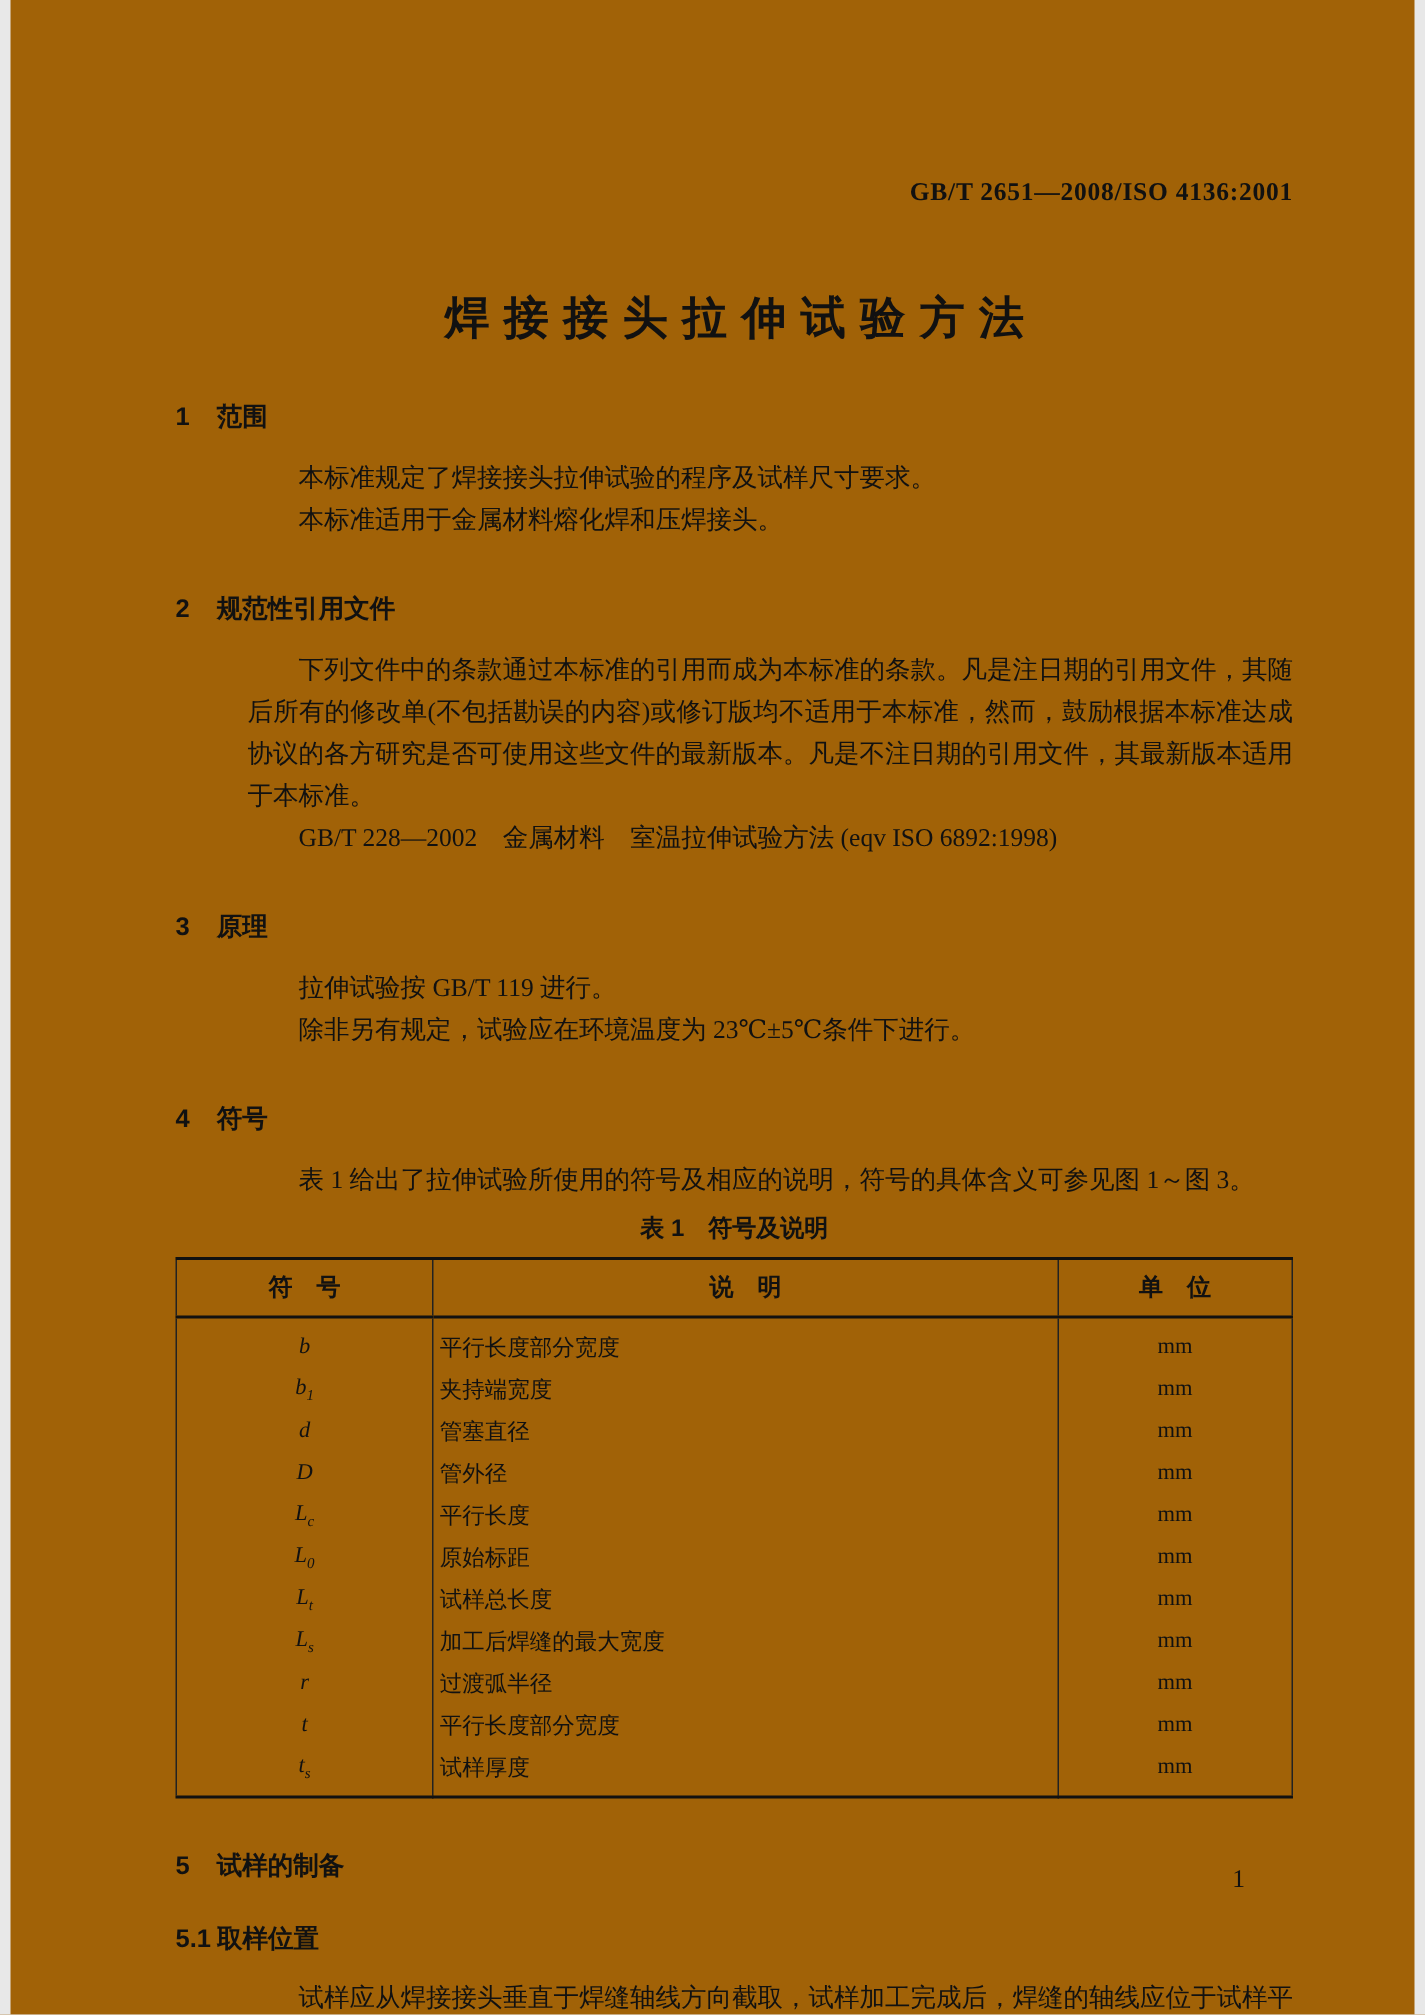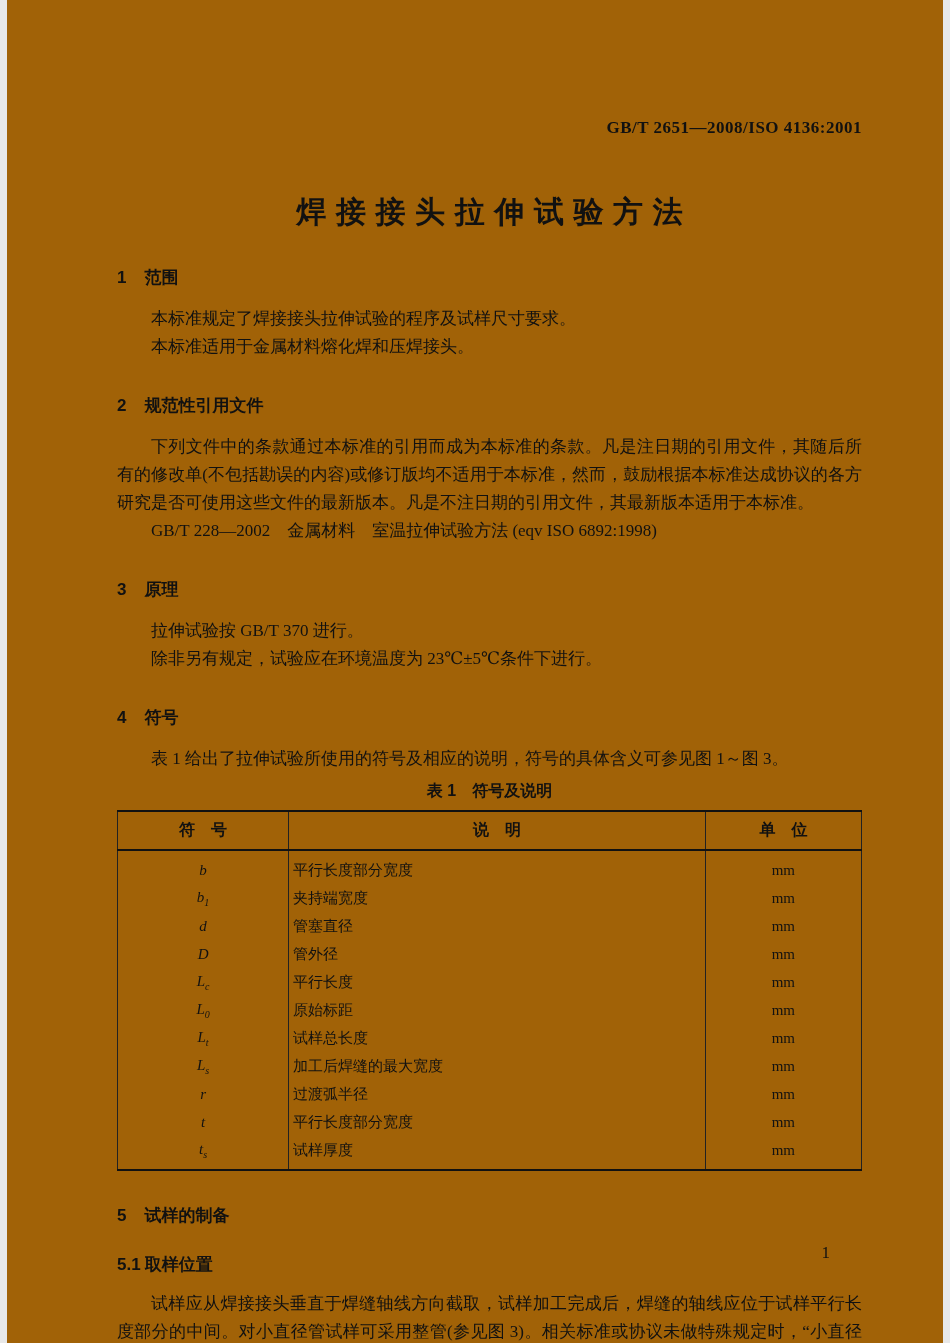--- a/index.html
+++ b/index.html
@@ -44,21 +44,21 @@
   }
   .sec-heading .sec-num{margin-right:18px;}
   .subsec-heading{margin-top:26px;margin-bottom:14px;}
   .subsec-heading .sec-num{margin-right:4px;}
   .body-para{
     margin:0;
     font-size:17px;
     line-height:28px;
     text-align:justify;
   }
-  .indent{text-indent:2em;}
+  .indent{text-indent:2em;margin-left:48px;}
   .table-caption{
     margin-top:8px;
     margin-bottom:8px;
     text-align:center;
     font-size:16px;
     font-weight:bold;
     font-family:"Liberation Sans","DejaVu Sans",sans-serif;
   }
   table.symbols{
     width:100%;
@@ -125,21 +125,21 @@
 
     <div class="sec-heading">
       <span class="sec-num">2</span><span class="sec-label">规范性引用文件</span>
     </div>
     <p class="body-para indent">下列文件中的条款通过本标准的引用而成为本标准的条款。凡是注日期的引用文件，其随后所有的修改单(不包括勘误的内容)或修订版均不适用于本标准，然而，鼓励根据本标准达成协议的各方研究是否可使用这些文件的最新版本。凡是不注日期的引用文件，其最新版本适用于本标准。</p>
     <p class="body-para indent">GB/T 228—2002　金属材料　室温拉伸试验方法 (eqv ISO 6892:1998)</p>
 
     <div class="sec-heading">
       <span class="sec-num">3</span><span class="sec-label">原理</span>
     </div>
-    <p class="body-para indent">拉伸试验按 GB/T 370 进行。</p>
+    <p class="body-para indent">拉伸试验按 GB/T 119 进行。</p>
     <p class="body-para indent">除非另有规定，试验应在环境温度为 23℃±5℃条件下进行。</p>
 
     <div class="sec-heading">
       <span class="sec-num">4</span><span class="sec-label">符号</span>
     </div>
     <p class="body-para indent">表 1 给出了拉伸试验所使用的符号及相应的说明，符号的具体含义可参见图 1～图 3。</p>
 
     <div class="table-caption">表 1　符号及说明</div>
 
     <table class="symbols">

